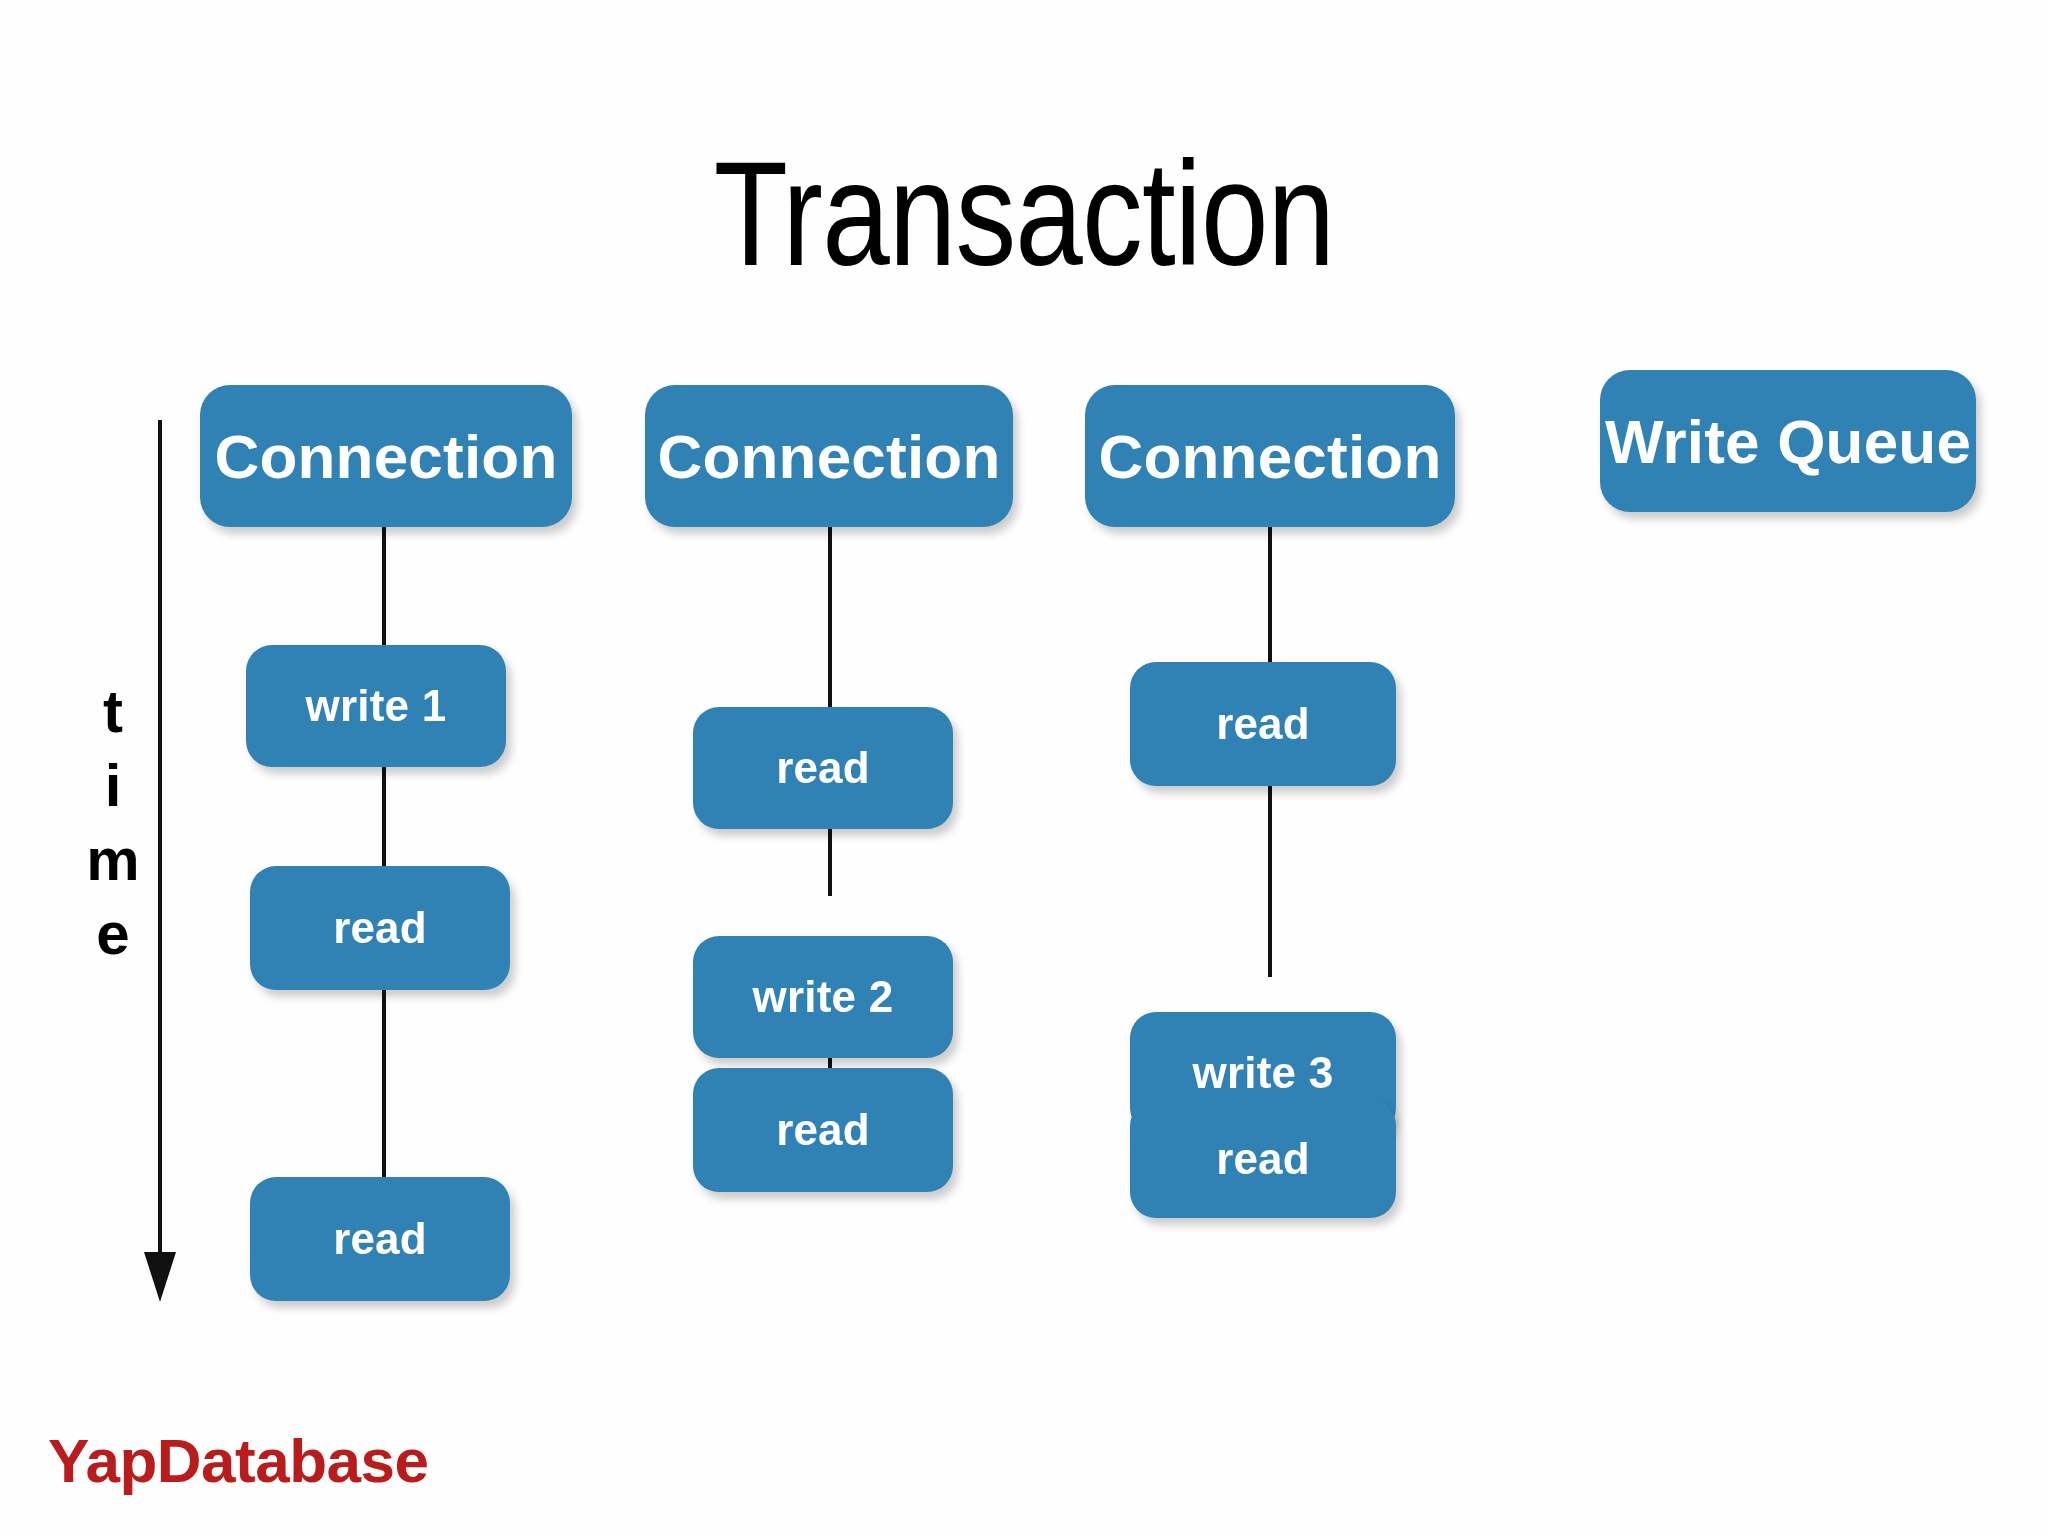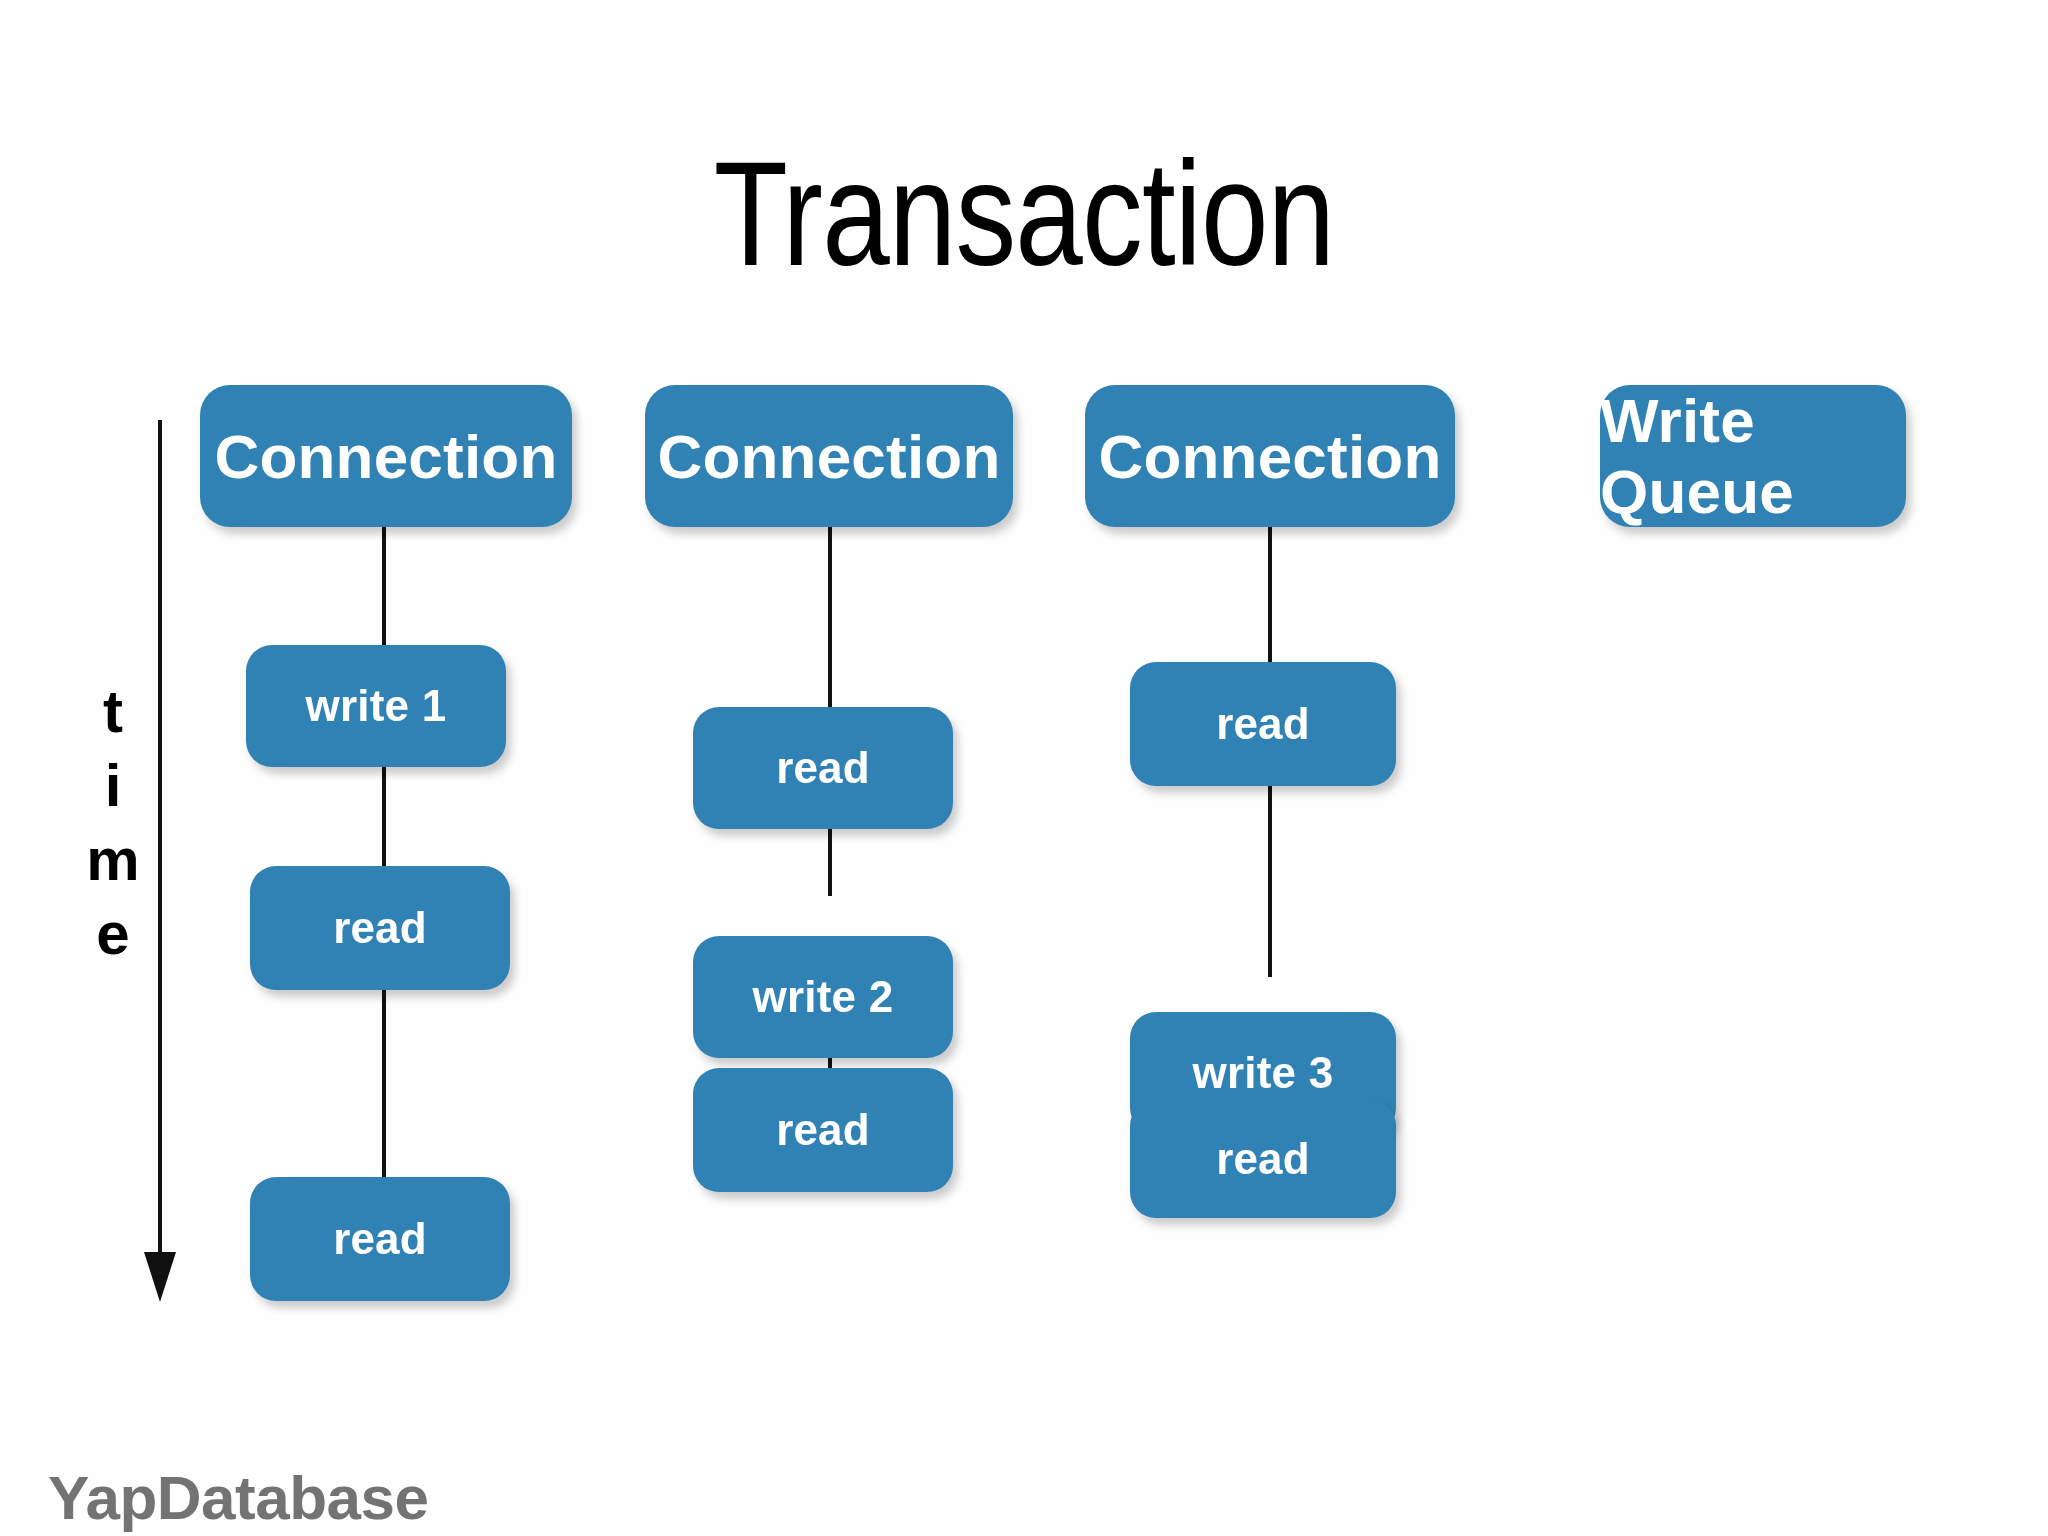--- a/index.html
+++ b/index.html
@@ -105,23 +105,22 @@
   }
 
   
   #footer-brand {
     position: absolute;
     left: 48px;
     top: 1425px;
     font-family: "Liberation Sans", sans-serif;
     font-weight: bold;
     font-size: 62px;
-    color: #737373;
+    color: #b91c1c;
     letter-spacing: -0.5px;
-    margin-top: 37px;
   }
 </style>
 </head>
 <body>
 
 <div id="slide-title">Transaction</div>
 
 <div id="time-axis">
   <div class="axis-line"></div>
   <div class="axis-arrowhead"></div>
@@ -162,15 +161,15 @@
 <div class="connector" style="left:1268px; top:782px; height:195px;"></div>
 
 <div class="node header-node" style="left:1085px; top:385px; width:370px; height:142px;">Connection</div>
 
 <div class="node" style="left:1130px; top:662px; width:266px; height:124px;">read</div>
 
 <div class="node" style="left:1130px; top:972px; width:266px; height:122px;margin-top:40px;">write 3</div>
 
 <div class="node" style="left:1130px; top:1100px; width:266px; height:118px;">read</div>
 
-<div class="node header-node" style="left:1600px; top:385px; width:306px; height:142px;">Write Queue</div>
+<div class="node header-node" style="left:1600px; top:370px; width:376px; height:142px;">Write Queue</div>
 
 <div id="footer-brand">YapDatabase</div>
 
 </body></html>

